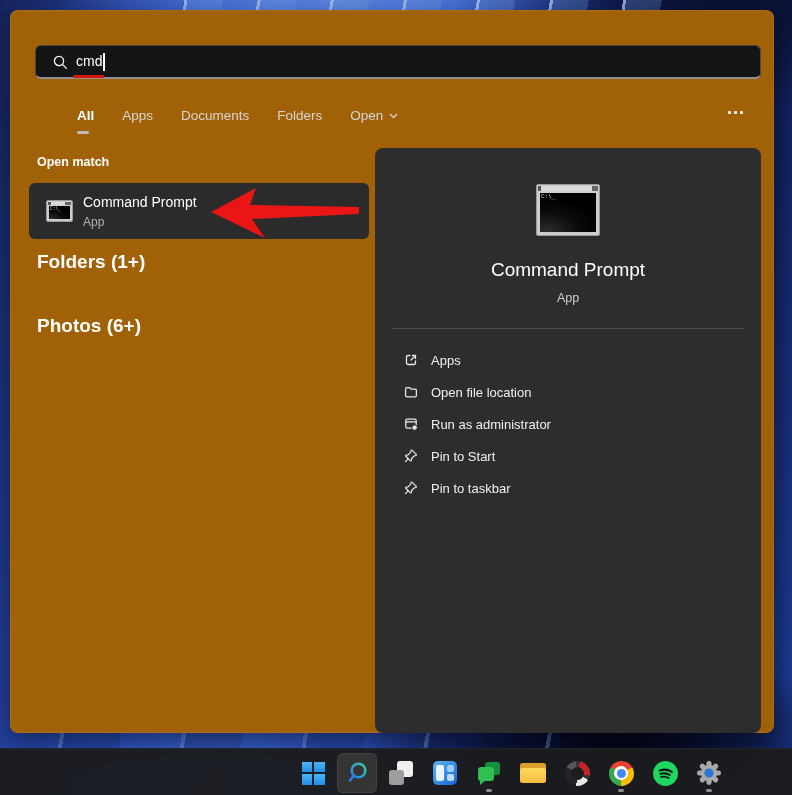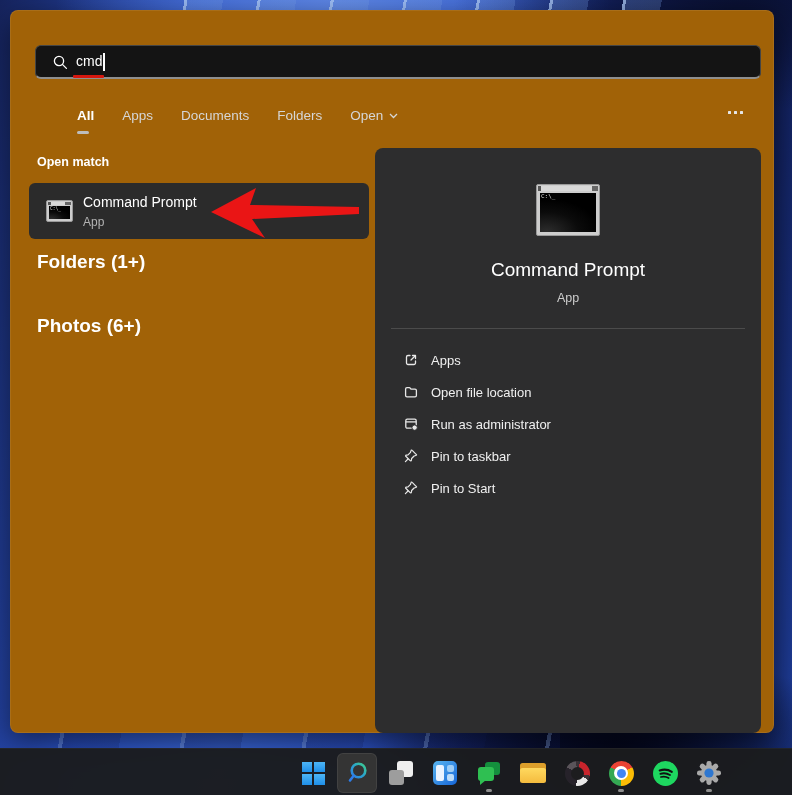--- a/index.html
+++ b/index.html
@@ -206,28 +206,28 @@
           <path d="M2.8 5.9h10.4"></path>
           <circle cx="11.6" cy="11.6" r="2.7" fill="#e8e8e8" stroke="#2d2d2e" stroke-width="1"></circle>
         </svg>
         <span>Run as administrator</span>
       </div>
       <div class="action-row">
         <svg width="16" height="16" viewBox="0 0 16 16" fill="none" stroke="#e8e8e8" stroke-width="1.2" stroke-linejoin="round">
           <path d="M13.6 6.8L9.2 2.4a.7.7 0 0 0-1.2.3l-.5 1.7-2.5 2.5-1.8.2a.7.7 0 0 0-.4 1.2l2.2 2.2 2.2 2.2a.7.7 0 0 0 1.2-.4l.2-1.8 2.5-2.5 1.7-.5a.7.7 0 0 0 .3-1.2z"></path>
           <path d="M5 11l-2.6 2.6" stroke-linecap="round"></path>
         </svg>
-        <span>Pin to taskbar</span>
+        <span>Pin to Start</span>
       </div>
       <div class="action-row">
         <svg width="16" height="16" viewBox="0 0 16 16" fill="none" stroke="#e8e8e8" stroke-width="1.2" stroke-linejoin="round">
           <path d="M13.6 6.8L9.2 2.4a.7.7 0 0 0-1.2.3l-.5 1.7-2.5 2.5-1.8.2a.7.7 0 0 0-.4 1.2l2.2 2.2 2.2 2.2a.7.7 0 0 0 1.2-.4l.2-1.8 2.5-2.5 1.7-.5a.7.7 0 0 0 .3-1.2z"></path>
           <path d="M5 11l-2.6 2.6" stroke-linecap="round"></path>
         </svg>
-        <span>Pin to Start</span>
+        <span>Pin to taskbar</span>
       </div>
     </div>
   </div>
 </div>
 
 <div class="taskbar">
   <div class="tb-items">
 
     <div class="tb-item">
       <div class="ic-start">

